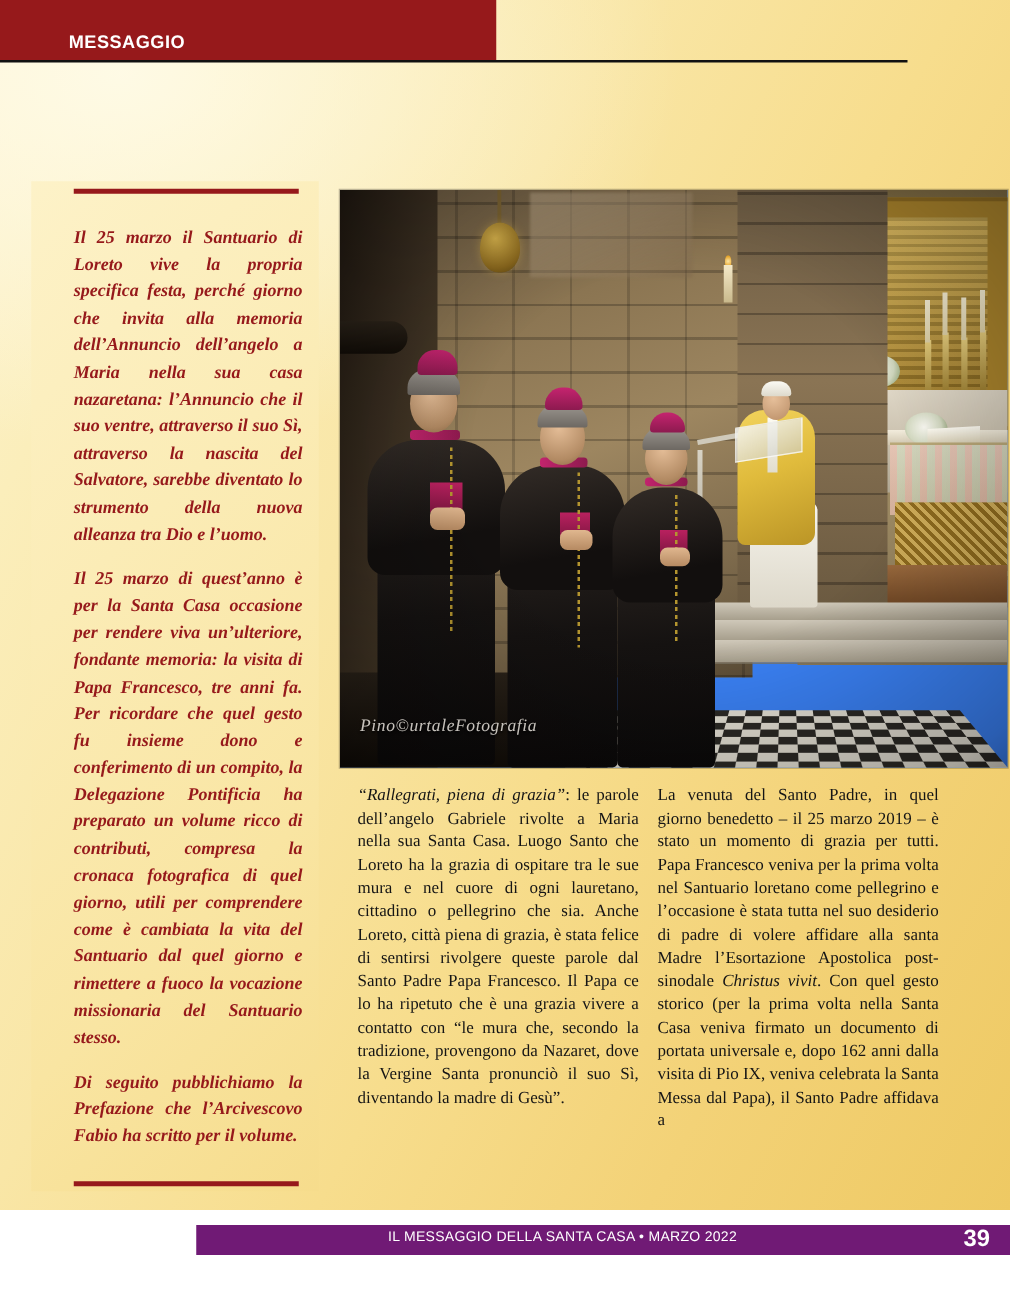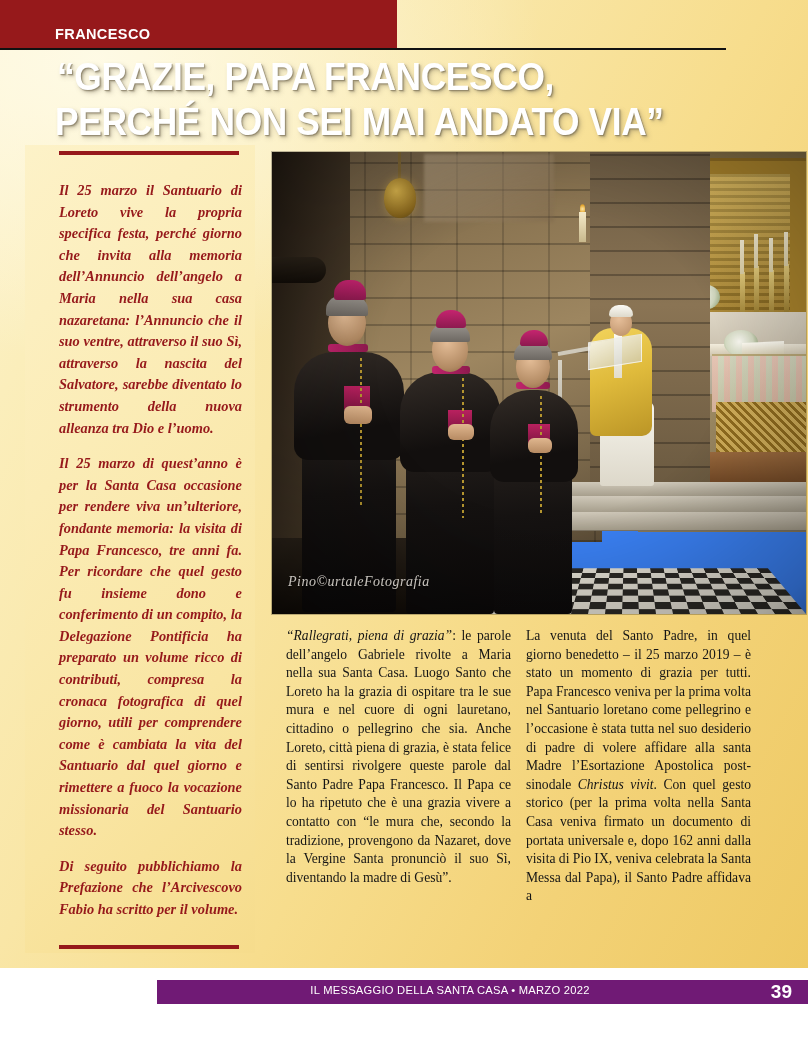--- a/index.html
+++ b/index.html
@@ -530,27 +530,23 @@
   }
 </style>
 </head>
 <body>
 
 <div class="page">
 
   <div class="paper-field"></div>
 
   <div class="kicker-band"></div>
-  <div class="kicker-label">FRANCESCO</div>
+  <div class="kicker-label">MESSAGGIO</div>
   <div class="header-rule"></div>
 
-  <div class="headline">
-    <div class="headline-line line1">“GRAZIE, PAPA FRANCESCO,</div>
-    <div class="headline-line line2">PERCHÉ NON SEI MAI ANDATO VIA”</div>
-  </div>
 
   <div class="sidebar">
     <div class="sidebar-rule top"></div>
     <div class="sidebar-body">
       <p class="sidebar-para">Il 25 marzo il Santuario di Loreto vive la propria specifica festa, perché giorno che invita alla memoria dell’Annuncio dell’angelo a Maria nella sua casa nazaretana: l’Annuncio che il suo ventre, attraverso il suo Sì, attraverso la nascita del Salvatore, sarebbe diventato lo strumento della nuova alleanza tra Dio e l’uomo.</p>
       <p class="sidebar-para">Il 25 marzo di quest’anno è per la Santa Casa occasione per rendere viva un’ulteriore, fondante memoria: la visita di Papa Francesco, tre anni fa. Per ricordare che quel gesto fu insieme dono e conferimento di un compito, la Delegazione Pontificia ha preparato un volume ricco di contributi, compresa la cronaca fotografica di quel giorno, utili per comprendere come è cambiata la vita del Santuario dal quel giorno e rimettere a fuoco la vocazione missionaria del Santuario stesso.</p>
       <p class="sidebar-para">Di seguito pubblichiamo la Prefazione che l’Arcivescovo Fabio ha scritto per il volume.</p>
     </div>
     <div class="sidebar-rule bottom"></div>
   </div>

